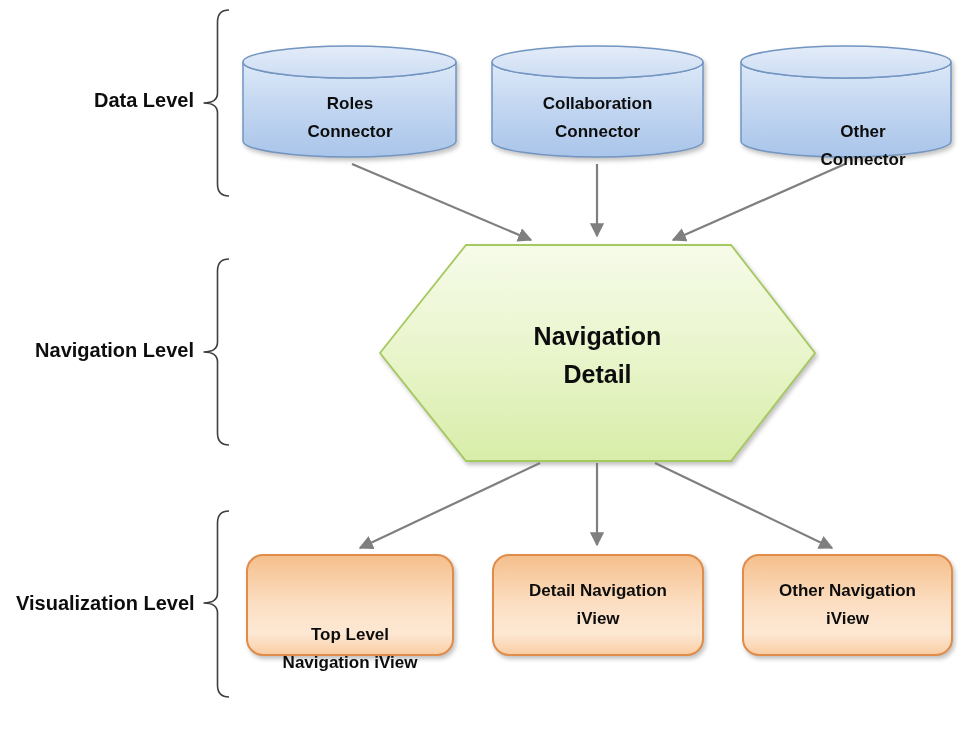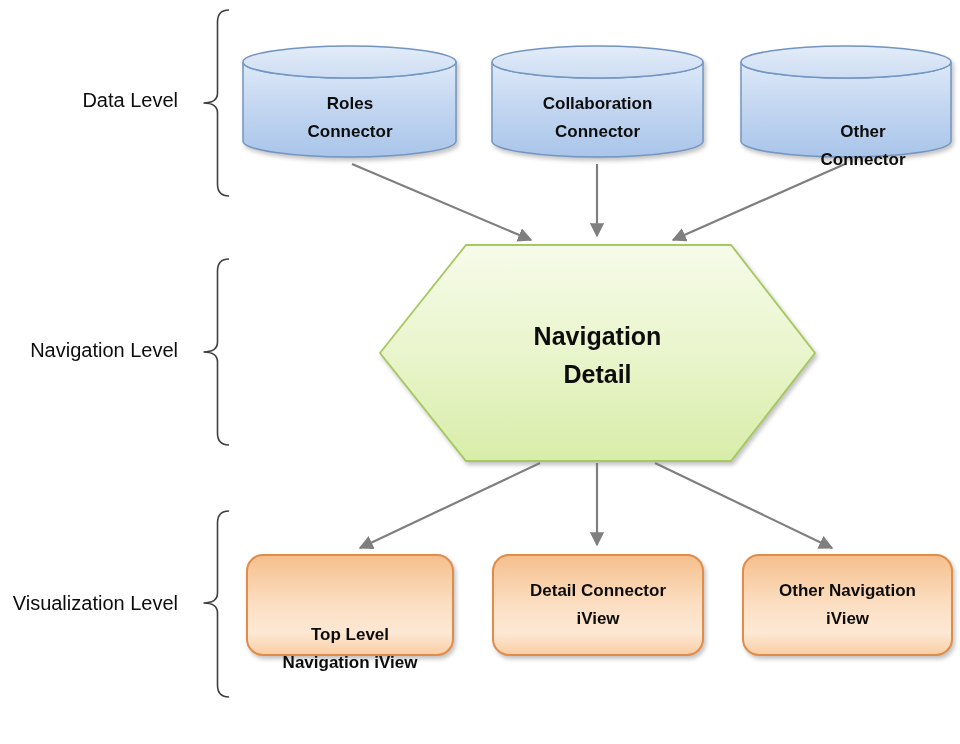--- a/index.html
+++ b/index.html
@@ -46,25 +46,26 @@
   }
   .node-label span { display: block; }
   .hex-label {
     font-weight: bold;
     font-size: 25px;
     line-height: 38px;
   }
   .hex-label span { display: block; }
   .level-label {
     font-size: 20px;
-    font-weight: normal;
+    font-weight: bold;
     line-height: 24px;
     text-align: right;
     width: 178px;
     left: 0;
+    padding-left: 16px;
   }
 </style>
 </head>
 <body>
 
 <div class="stage">
 
   <svg class="diagram-layer" width="960" height="744" viewBox="0 0 960 744">
     <defs>
       <linearGradient id="cylBody" x1="0" y1="0" x2="0" y2="1">
@@ -150,21 +151,21 @@
   <div class="label hex-label" style="left:450px; top:317px; width:295px;">
     <span>Navigation</span>
     <span>Detail</span>
   </div>
 
   <div class="label node-label" style="left:247px; top:577px; width:206px;margin-top:44px;">
     <span>Top Level</span>
     <span>Navigation iView</span>
   </div>
   <div class="label node-label" style="left:493px; top:577px; width:210px;">
-    <span>Detail Connector</span>
+    <span>Detail Navigation</span>
     <span>iView</span>
   </div>
   <div class="label node-label" style="left:743px; top:577px; width:209px;text-align:center;">
     <span>Other Navigation</span>
     <span>iView</span>
   </div>
 
 </div>
 
 </body></html>

